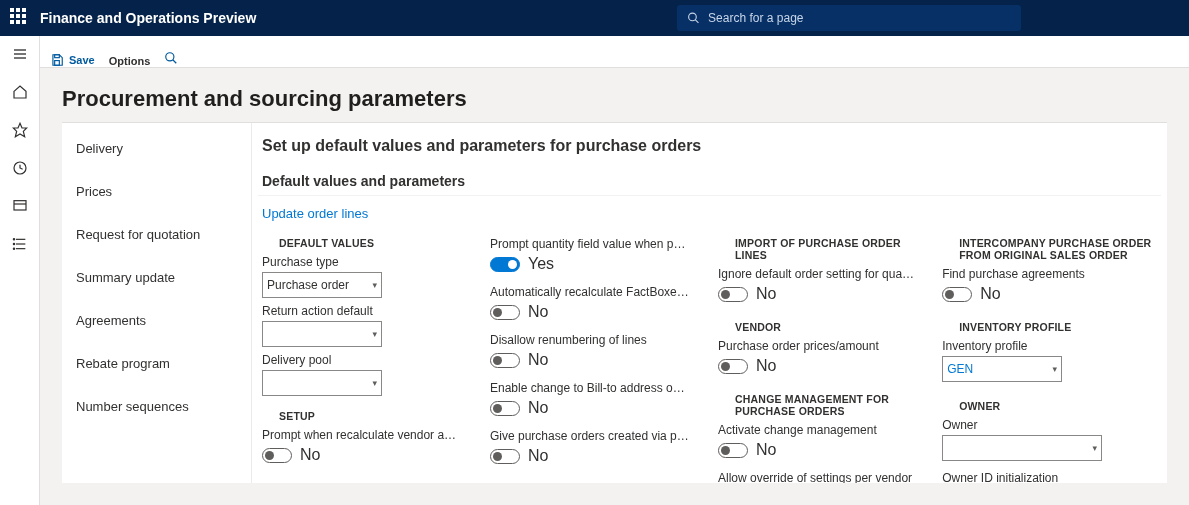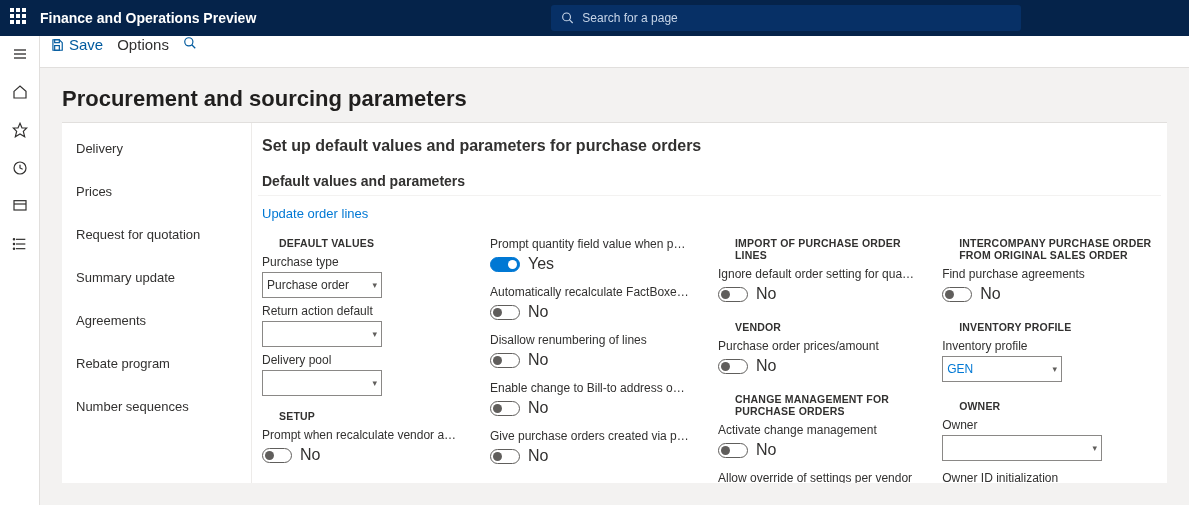--- a/index.html
+++ b/index.html
@@ -13,21 +13,21 @@
   }
   .waffle {
     width: 20px; height: 20px; margin: 0 10px 0 2px;
     display: grid; grid-template-columns: repeat(3,4px); grid-template-rows: repeat(3,4px);
     gap: 2px; cursor: pointer;
   }
   .waffle span { background: #fff; width:4px; height:4px; }
   .brand { font-size: 14px; font-weight: 600; }
   .search-wrap {
     margin-left: auto; margin-right: 160px;
-    width: 470px; height: 26px; background: #073066;
+    width: 344px; height: 26px; background: #073066;
     border-radius: 3px; display: flex; align-items: center; padding: 0 10px;
     color: #c7d5e8; font-size: 12px;
   }
   .search-wrap svg { margin-right: 8px; }
   .search-wrap input {
     background: transparent; border: none; outline: none; color: #fff;
     font-size: 12px; width: 100%;
   }
   .search-wrap input::placeholder { color: #c7d5e8; }
 
@@ -39,22 +39,22 @@
     width: 40px; background: #fff; border-right: 1px solid #e1dfdd;
     display: flex; flex-direction: column; align-items: center; padding-top: 6px; gap: 14px;
   }
   .rail-btn { width: 24px; height: 24px; display:flex; align-items:center; justify-content:center; cursor:pointer; color:#323130; }
 
   .main { flex: 1; display: flex; flex-direction: column; overflow: hidden; }
 
   
   .actionbar {
     height: 32px; background: #fff; border-bottom: 1px solid #e1dfdd;
-    display: flex; align-items: flex-start; padding: 0 10px; gap: 14px;
-    font-size: 15px; color: #005a9e;
+    display: flex; align-items: flex-end; padding: 0 10px; gap: 14px;
+    font-size: 11px; color: #005a9e; font-weight: bold;
   }
   .actionbar .save { display:flex; align-items:center; gap:5px; cursor:pointer; }
   .actionbar .opt { cursor:pointer; color:#323130; }
   .actionbar .srch { cursor:pointer; }
 
   
   .page-head {
     padding: 18px 22px 10px 22px; background: #f3f2f1;
   }
   .page-title { font-size: 22px; font-weight: 600; color: #201f1e; }

